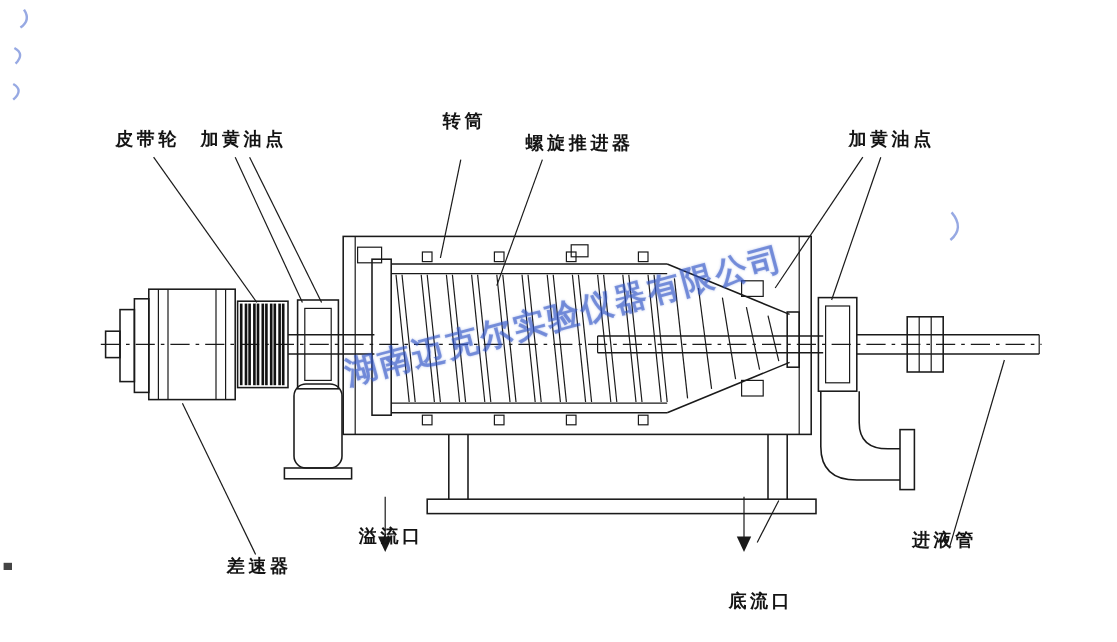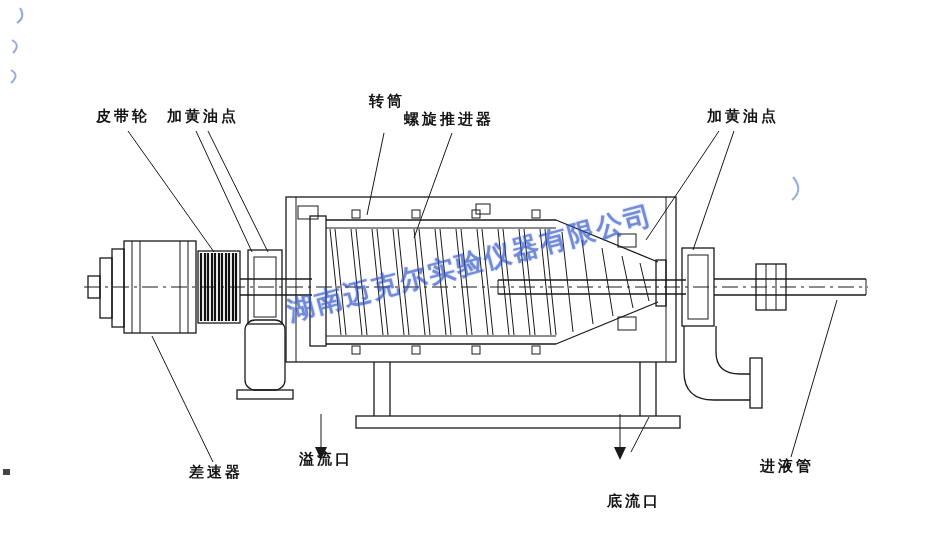--- a/index.html
+++ b/index.html
@@ -195,22 +195,22 @@
       <path d="M12,40 q9,5 1,13"></path>
       <path d="M11,70 q9,5 0,13"></path>
       <path d="M793,177 q11,13 -1,23"></path>
       <rect x="3" y="469" width="7" height="6" fill="#444" stroke="none"></rect>
     </g>
   </svg>
 
   <div class="lbl" style="left:96px;top:107px">皮带轮</div>
   <div class="lbl" style="left:167px;top:107px">加黄油点</div>
   <div class="lbl" style="left:369px;top:92px">转筒</div>
-  <div class="lbl" style="left:404px;top:110px">螺旋推进器</div>
+  <div class="lbl" style="left:438px;top:110px">螺旋推进器</div>
   <div class="lbl" style="left:707px;top:107px">加黄油点</div>
   <div class="lbl" style="left:189px;top:463px">差速器</div>
-  <div class="lbl" style="left:299px;top:450px">溢流口</div>
+  <div class="lbl" style="left:299px;top:438px">溢流口</div>
   <div class="lbl" style="left:607px;top:492px">底流口</div>
-  <div class="lbl" style="left:760px;top:457px">进液管</div>
+  <div class="lbl" style="left:760px;top:441px">进液管</div>
 
   <div class="watermark">湖南迈克尔实验仪器有限公司</div>
 
 </div>
 
 </body></html>

